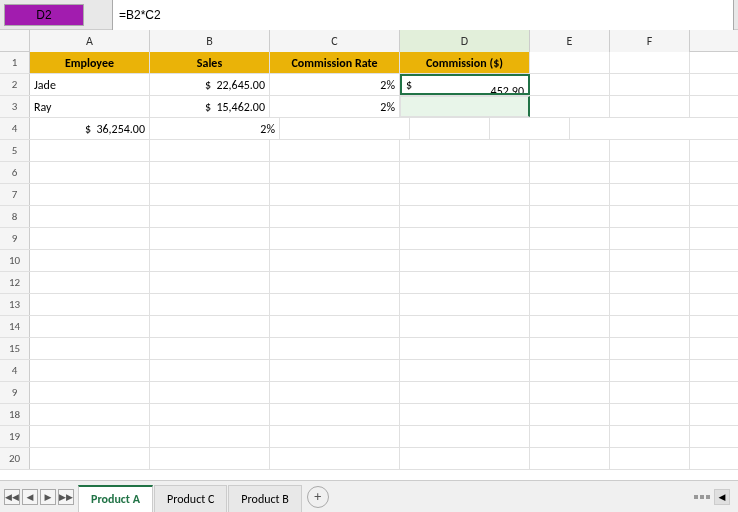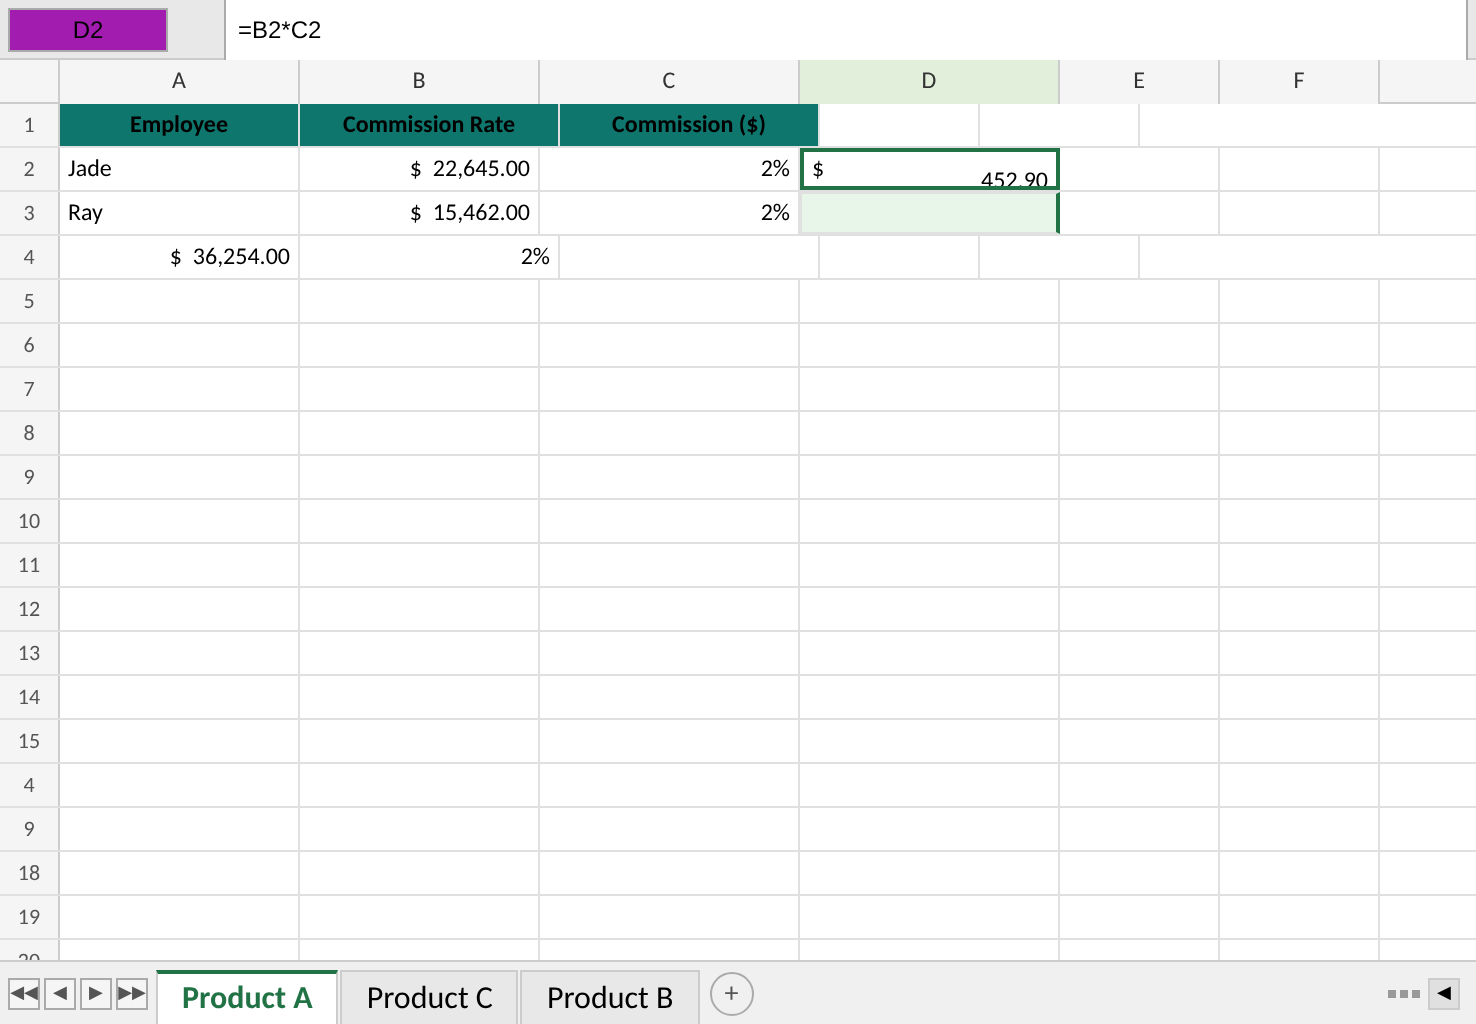--- a/index.html
+++ b/index.html
@@ -18,39 +18,39 @@
     .col-header.selected { background: #e2efda; }
 
     
     .spreadsheet-container { flex: 1; overflow: hidden; display: flex; flex-direction: column; background: white; }
     .sheet-area { flex: 1; overflow: hidden; }
     .rows-wrapper { display: flex; flex-direction: column; }
 
     .sheet-row { display: flex; height: 22px; border-bottom: 1px solid #e0e0e0; }
     .row-num { width: 30px; min-width: 30px; background: #f5f5f5; border-right: 1px solid #ccc; display: flex; align-items: center; justify-content: center; font-size: 11px; color: #555; }
     .cell { border-right: 1px solid #e0e0e0; display: flex; align-items: center; padding: 0 4px; font-size: 12px; overflow: hidden; white-space: nowrap; }
-    .cell.header-cell { background: #0f766e; font-weight: bold; justify-content: center; }
+    .cell.header-cell { background: #eab308; font-weight: bold; justify-content: center; }
     .cell.active-cell { border: 2px solid #217346; background: white; }
     .cell.active-cell-fill { background: #e8f5e9; }
     .cell-right { justify-content: flex-end; }
 
     
     .col-a { width: 120px; min-width: 120px; }
     .col-b { width: 120px; min-width: 120px; }
     .col-c { width: 130px; min-width: 130px; }
     .col-d { width: 130px; min-width: 130px; }
     .col-e { width: 80px; min-width: 80px; }
     .col-f { width: 80px; min-width: 80px; }
 
     
     .bottom-area { height: 32px; background: #f0f0f0; border-top: 1px solid #ccc; display: flex; align-items: center; }
     .sheet-nav { display: flex; align-items: center; padding: 0 4px; gap: 2px; }
     .nav-arrow { width: 16px; height: 16px; border: 1px solid #aaa; background: #f5f5f5; display: flex; align-items: center; justify-content: center; font-size: 9px; cursor: pointer; color: #555; }
     .tabs-container { display: flex; align-items: flex-end; gap: 1px; height: 32px; }
-    .sheet-tab { padding: 4px 12px; border: 1px solid #ccc; border-bottom: none; font-size: 16px; cursor: pointer; background: #e8e8e8; height: 28px; display: flex; align-items: center; margin-top: 4px; }
+    .sheet-tab { padding: 4px 12px; border: 1px solid #ccc; border-bottom: none; font-size: 12px; cursor: pointer; background: #e8e8e8; height: 28px; display: flex; align-items: center; margin-top: 4px; }
     .sheet-tab.active { background: white; border-bottom: 1px solid white; font-weight: bold; color: #217346; border-top: 2px solid #217346; }
     .add-sheet { width: 22px; height: 22px; border: 1px solid #aaa; border-radius: 50%; background: #f0f0f0; display: flex; align-items: center; justify-content: center; font-size: 14px; cursor: pointer; margin-left: 4px; color: #555; align-self: center; }
     .bottom-right { flex: 1; display: flex; justify-content: flex-end; align-items: center; padding-right: 8px; gap: 4px; }
     .scroll-indicator { display: flex; gap: 2px; align-items: center; }
     .dot { width: 4px; height: 4px; background: #999; }
     .scroll-btn { width: 16px; height: 16px; background: #e0e0e0; border: 1px solid #ccc; display: flex; align-items: center; justify-content: center; font-size: 9px; cursor: pointer; }
   </style>
 </head>
 <body>
 
@@ -74,20 +74,21 @@
   <div class="col-header col-f">F</div>
 </div>
 
 <div class="spreadsheet-container">
   <div class="sheet-area">
     <div class="rows-wrapper">
 
       <div class="sheet-row">
         <div class="row-num">1</div>
         <div class="cell col-a header-cell">Employee</div>
+        <div class="cell col-b header-cell">Sales</div>
         <div class="cell col-c header-cell">Commission Rate</div>
         <div class="cell col-d header-cell selected">Commission ($)</div>
         <div class="cell col-e"></div>
         <div class="cell col-f"></div>
       </div>
 
       <div class="sheet-row">
         <div class="row-num">2</div>
         <div class="cell col-a">Jade</div>
         <div class="cell col-b cell-right">$&nbsp;&nbsp;22,645.00</div>
@@ -167,29 +168,20 @@
       <div class="sheet-row">
           <div class="row-num">10</div>
           <div class="cell col-a"></div>
           <div class="cell col-b"></div>
           <div class="cell col-c"></div>
           <div class="cell col-d"></div>
           <div class="cell col-e"></div>
           <div class="cell col-f"></div>
         </div>
       <div class="sheet-row">
-          <div class="row-num">11</div>
-          <div class="cell col-a"></div>
-          <div class="cell col-b"></div>
-          <div class="cell col-c"></div>
-          <div class="cell col-d"></div>
-          <div class="cell col-e"></div>
-          <div class="cell col-f"></div>
-        </div>
-      <div class="sheet-row">
           <div class="row-num">12</div>
           <div class="cell col-a"></div>
           <div class="cell col-b"></div>
           <div class="cell col-c"></div>
           <div class="cell col-d"></div>
           <div class="cell col-e"></div>
           <div class="cell col-f"></div>
         </div>
       <div class="sheet-row">
           <div class="row-num">13</div>

